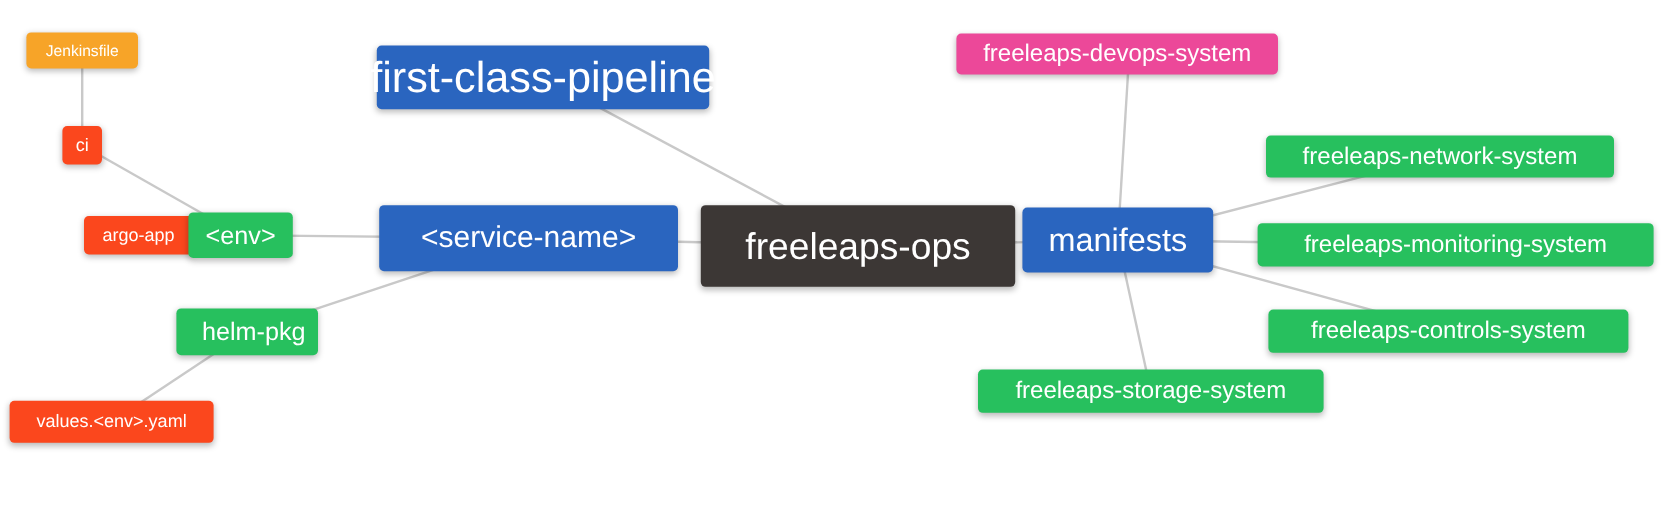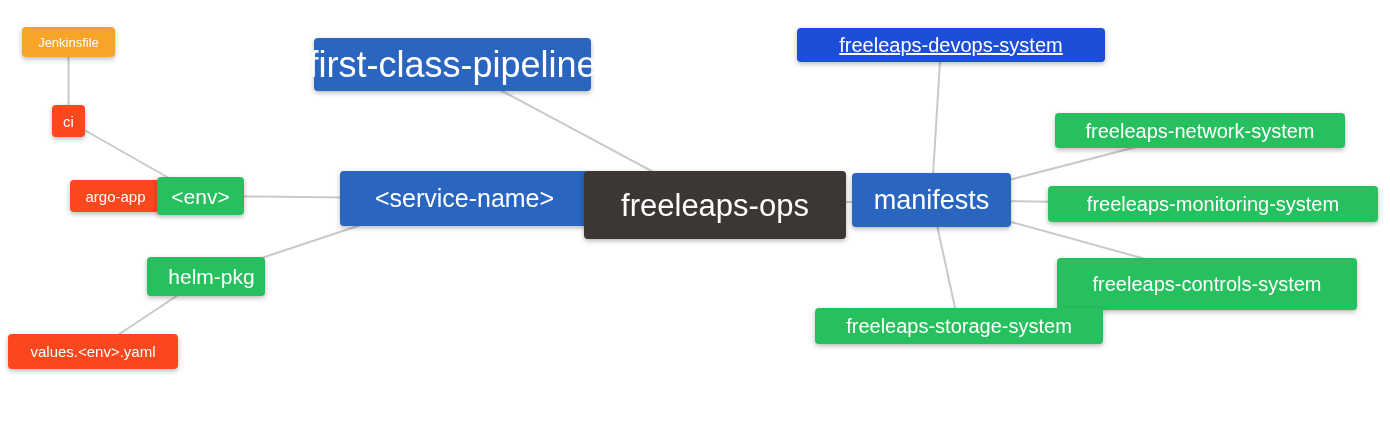--- a/index.html
+++ b/index.html
@@ -58,21 +58,21 @@
       <line x1="931.5" y1="200" x2="959" y2="326" stroke="#c9c9c9" stroke-width="2"></line>
     </svg>
 
 <div class="node" style="left: 22px; top: 27px; width: 93px; height: 30px; font-size: 13px; background: rgb(247, 164, 40);">Jenkinsfile</div>
     <div class="node" style="left: 52px; top: 105px; width: 33px; height: 32px; font-size: 15px; background: rgb(251, 71, 29);">ci</div>
     <div class="node" style="left: 31px; top: 180px; width: 91px; height: 32px; font-size: 15px; background: rgb(251, 71, 29); margin-left: 39px;">argo-app</div>
     <div class="node" style="left: 157px; top: 177px; width: 87px; height: 38px; font-size: 21px; background: rgb(39, 192, 94);">&lt;env&gt;</div>
     <div class="node" style="left: 147px; top: 257px; width: 118px; height: 39px; font-size: 21px; background: rgb(39, 192, 94); padding-left: 11px;">helm-pkg</div>
     <div class="node" style="left: 8px; top: 334px; width: 170px; height: 35px; font-size: 15px; background: rgb(251, 71, 29);">values.&lt;env&gt;.yaml</div>
     <div class="node" style="left: 314px; top: 38px; width: 277px; height: 53px; font-size: 36px; background: rgb(42, 101, 191);">first-class-pipeline</div>
-    <div class="node" style="left: 316px; top: 171px; width: 249px; height: 55px; font-size: 25px; background: rgb(42, 101, 191); margin-left: 24px;">&lt;service-name&gt;</div>
+    <div class="node" style="left: 316px; top: 171px; width: 249px; height: 55px; font-size: 25px; background: rgb(42, 101, 191);">&lt;service-name&gt;</div>
     <div class="node" style="left: 584px; top: 171px; width: 262px; height: 68px; font-size: 31px; background: rgb(60, 55, 53);">freeleaps-ops</div>
     <div class="node" style="left: 852px; top: 173px; width: 159px; height: 54px; font-size: 27px; background: rgb(42, 101, 191);">manifests</div>
-    <div class="node" style="left: 797px; top: 28px; width: 308px; height: 34px; font-size: 20px; background: #1d4ed8; text-decoration: underline;">freeleaps-devops-system</div>
+    <div class="node" style="left: 797px; top: 28px; width: 268px; height: 34px; font-size: 20px; background: #ec4899;">freeleaps-devops-system</div>
     <div class="node" style="left: 1055px; top: 113px; width: 290px; height: 35px; font-size: 20px; background: rgb(39, 192, 94);">freeleaps-network-system</div>
     <div class="node" style="left: 1048px; top: 186px; width: 330px; height: 36px; font-size: 20px; background: rgb(39, 192, 94);">freeleaps-monitoring-system</div>
-    <div class="node" style="left: 1057px; top: 258px; width: 300px; height: 52px; font-size: 20px; background: rgb(39, 192, 94);">freeleaps-controls-system</div>
+    <div class="node" style="left: 1057px; top: 258px; width: 300px; height: 36px; font-size: 20px; background: rgb(39, 192, 94);">freeleaps-controls-system</div>
     <div class="node" style="left: 815px; top: 308px; width: 288px; height: 36px; font-size: 20px; background: rgb(39, 192, 94); text-align: center;">freeleaps-storage-system</div>
   </div>
 
 </body></html>

